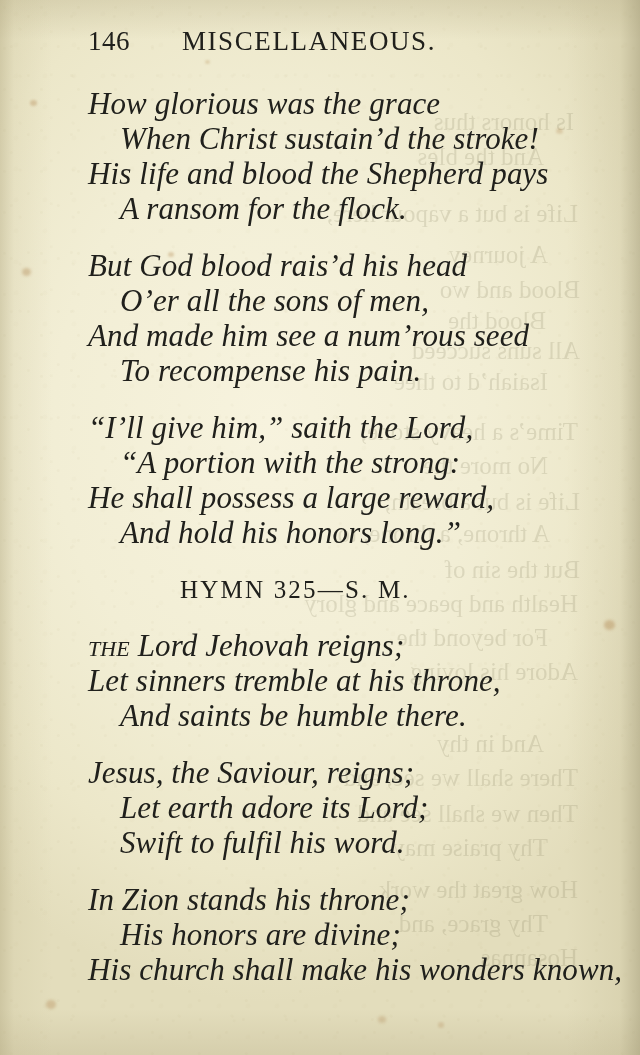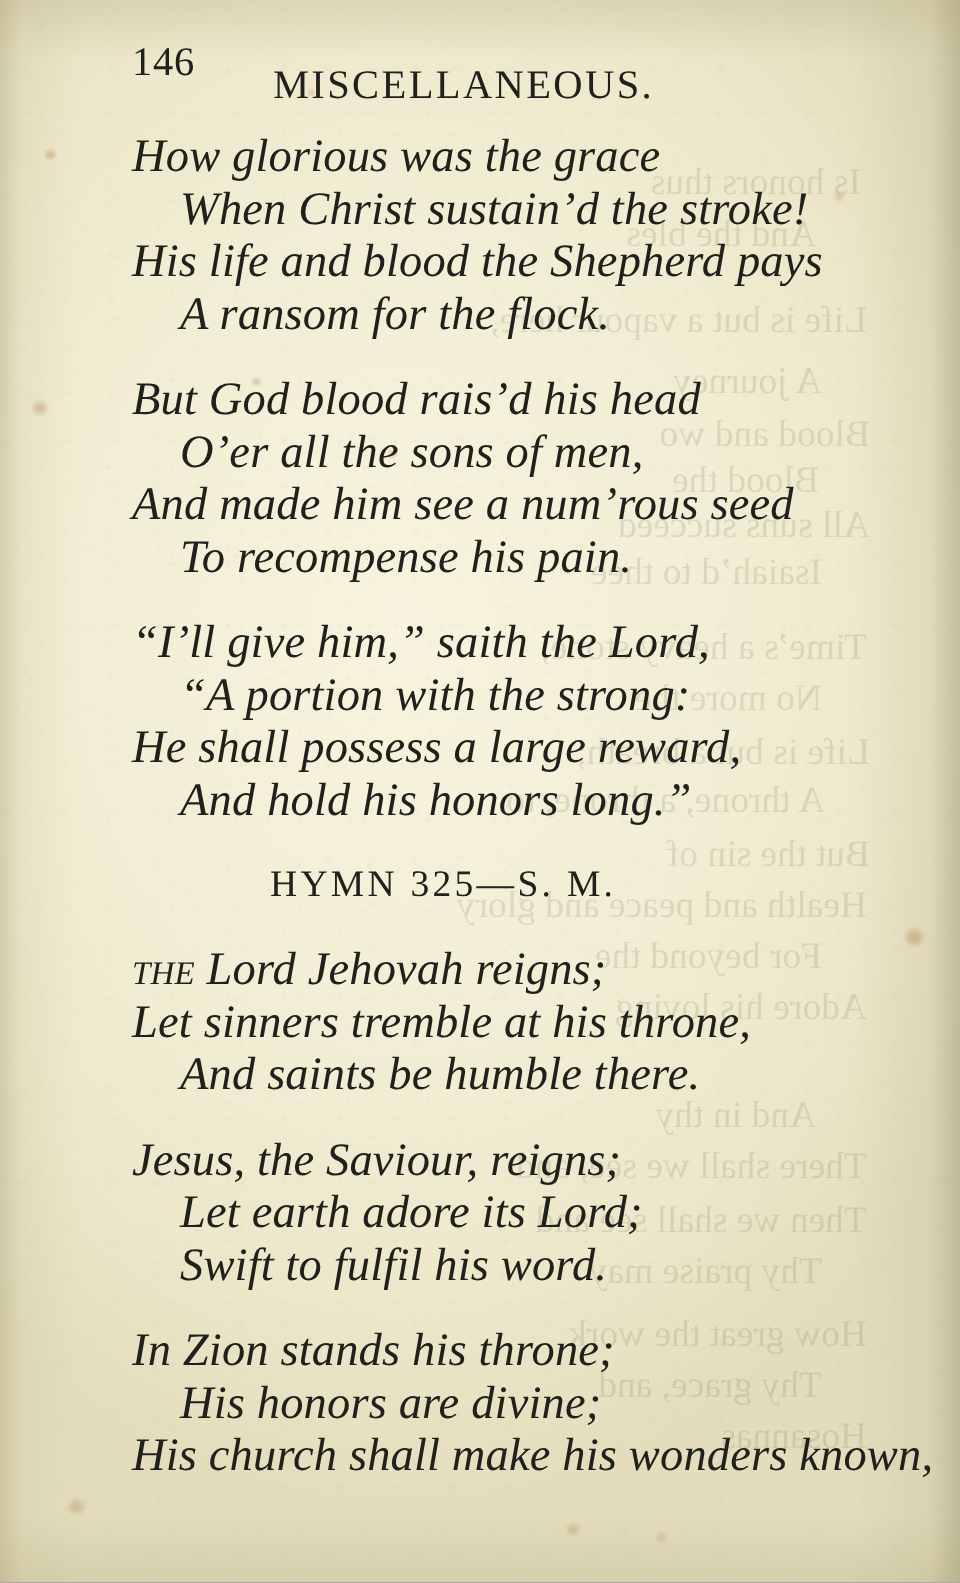--- a/index.html
+++ b/index.html
@@ -77,21 +77,21 @@
   .folio {
     position: absolute;
     left: 88px;
     top: 0;
     font-size: 27px;
     letter-spacing: .5px;
   }
   .head-title {
     position: absolute;
     left: 0; right: 0;
-    top: 15px;
+    top: 0;
     text-align: center;
     font-size: 27px;
     letter-spacing: 1.6px;
     padding-right: 22px;
   }
 
   
   .body-col {
     position: absolute;
     left: 88px;

